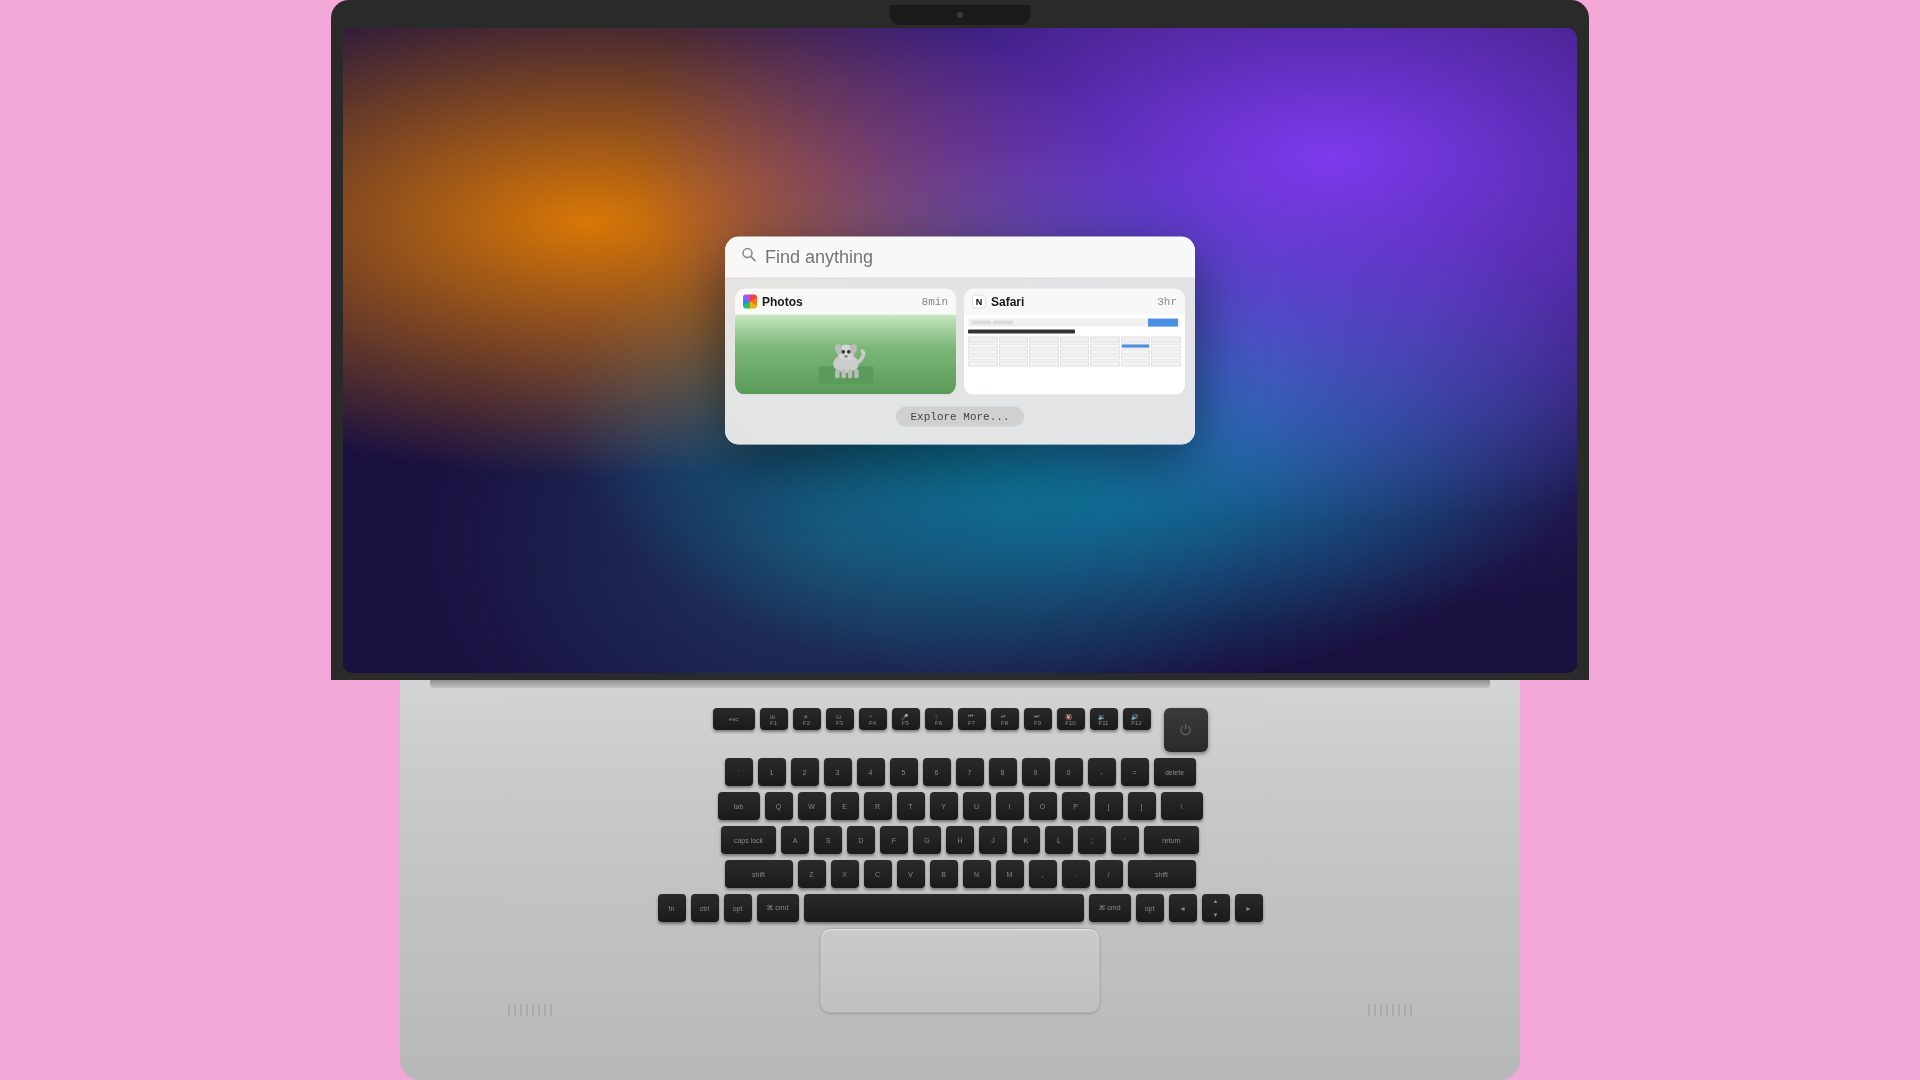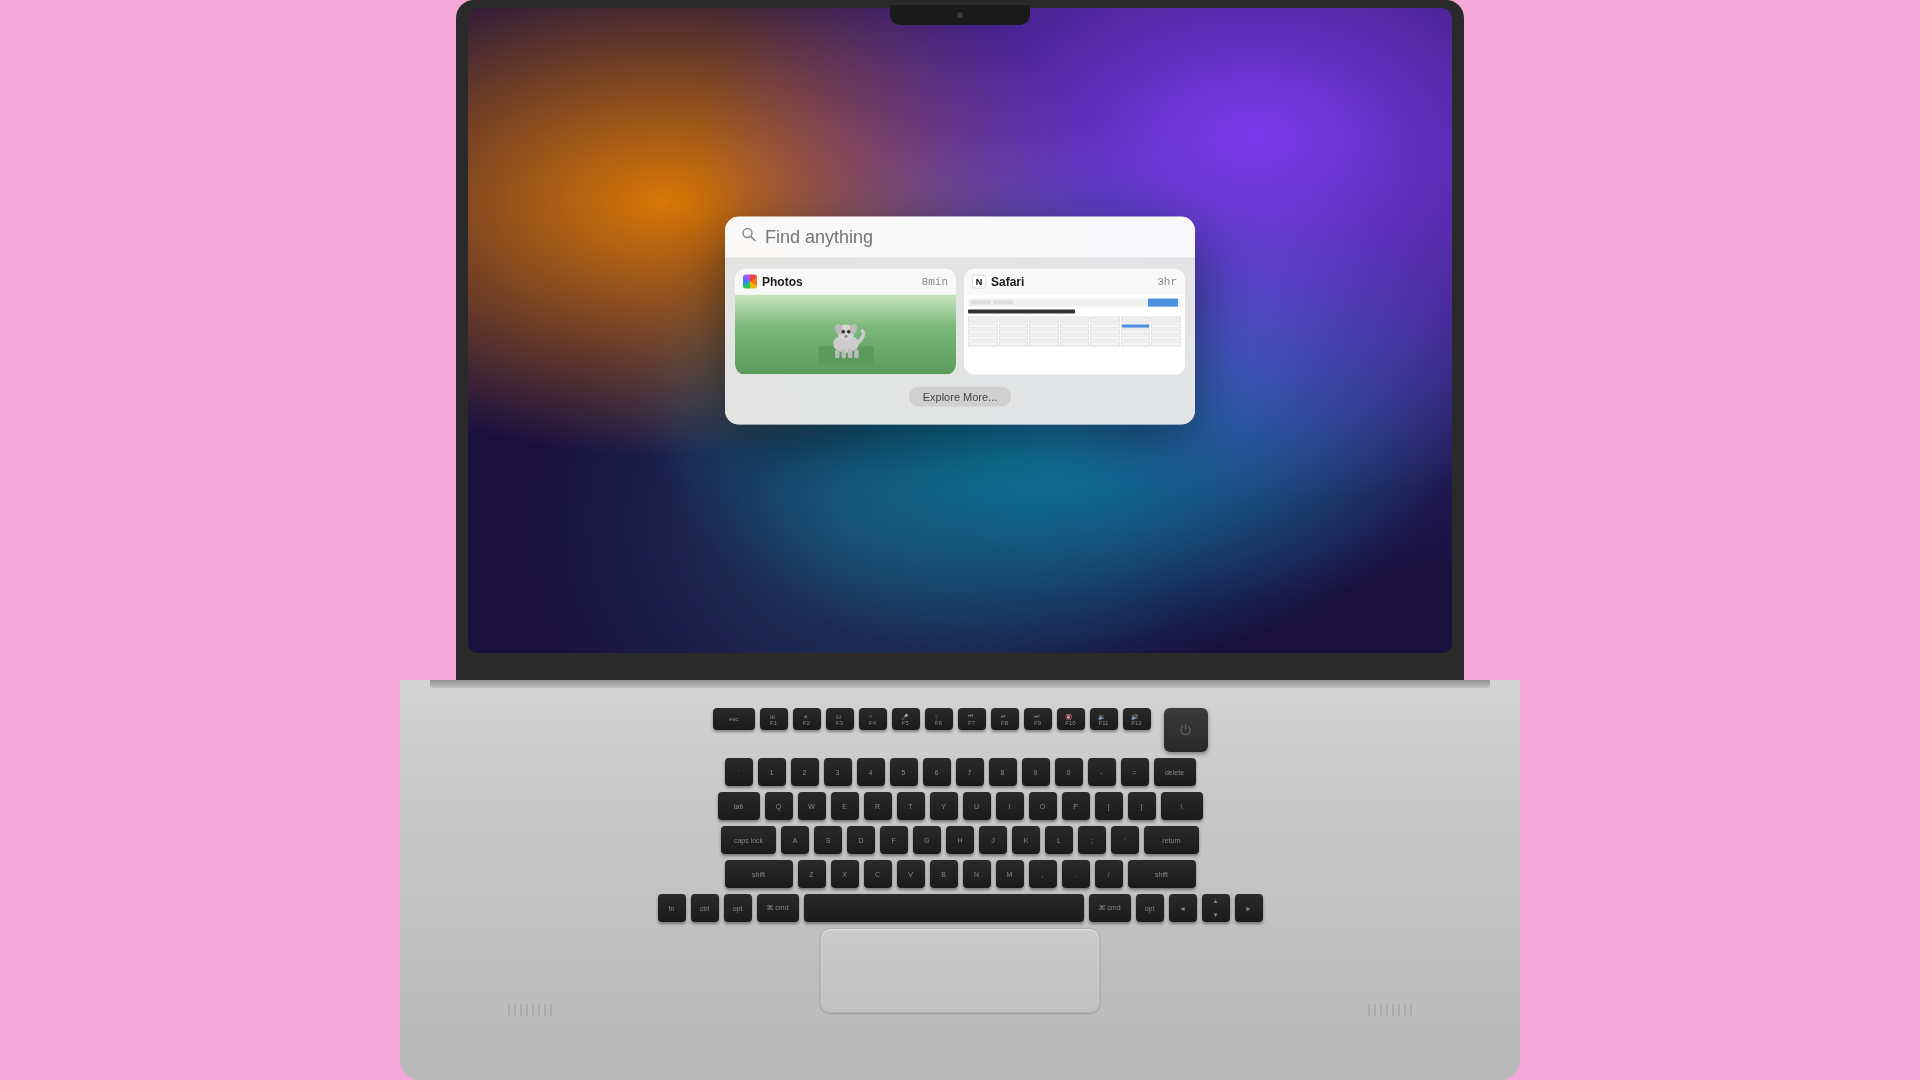--- a/index.html
+++ b/index.html
@@ -19,25 +19,25 @@
       position: relative;
       width: 1060px;
       height: 1080px;
       display: flex;
       flex-direction: column;
       align-items: center;
     }
 
     
     .laptop-screen-outer {
-      width: 1008px;
+      width: 1258px;
       height: 680px;
       background: #2a2a2a;
       border-radius: 18px 18px 0 0;
-      padding: 8px 12px 0 12px;
+      padding: 28px 12px 0 12px;
       position: relative;
       margin-top: 0;
     }
 
     
     .webcam-notch {
       position: absolute;
       top: 5px;
       left: 50%;
       transform: translateX(-50%);
@@ -375,21 +375,21 @@
     }
 
     .explore-btn {
       background: rgba(200,200,200,0.7);
       border: none;
       border-radius: 20px;
       padding: 4px 14px;
       font-size: 11px;
       color: #444;
       cursor: pointer;
-      font-family: Liberation Sans, sans-serif;
+      font-family: Liberation Mono, monospace;
     }
 
     
     .laptop-bottom {
       width: 1120px;
       height: 400px;
       background: linear-gradient(180deg, #d4d4d4 0%, #c8c8c8 30%, #b8b8b8 100%);
       border-radius: 0 0 20px 20px;
       position: relative;
       display: flex;

